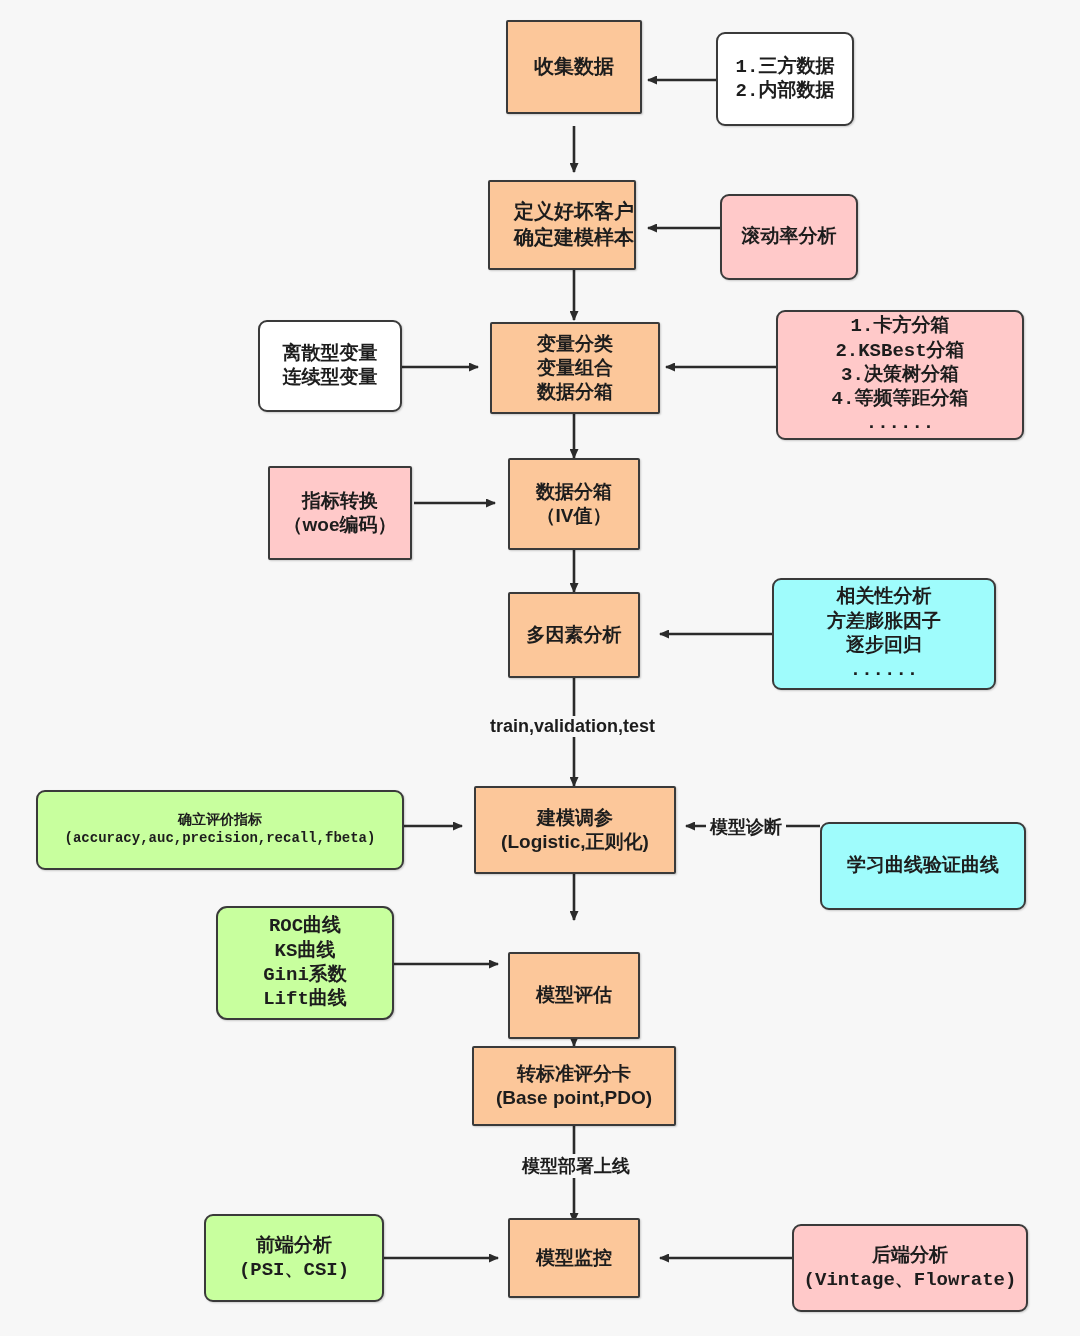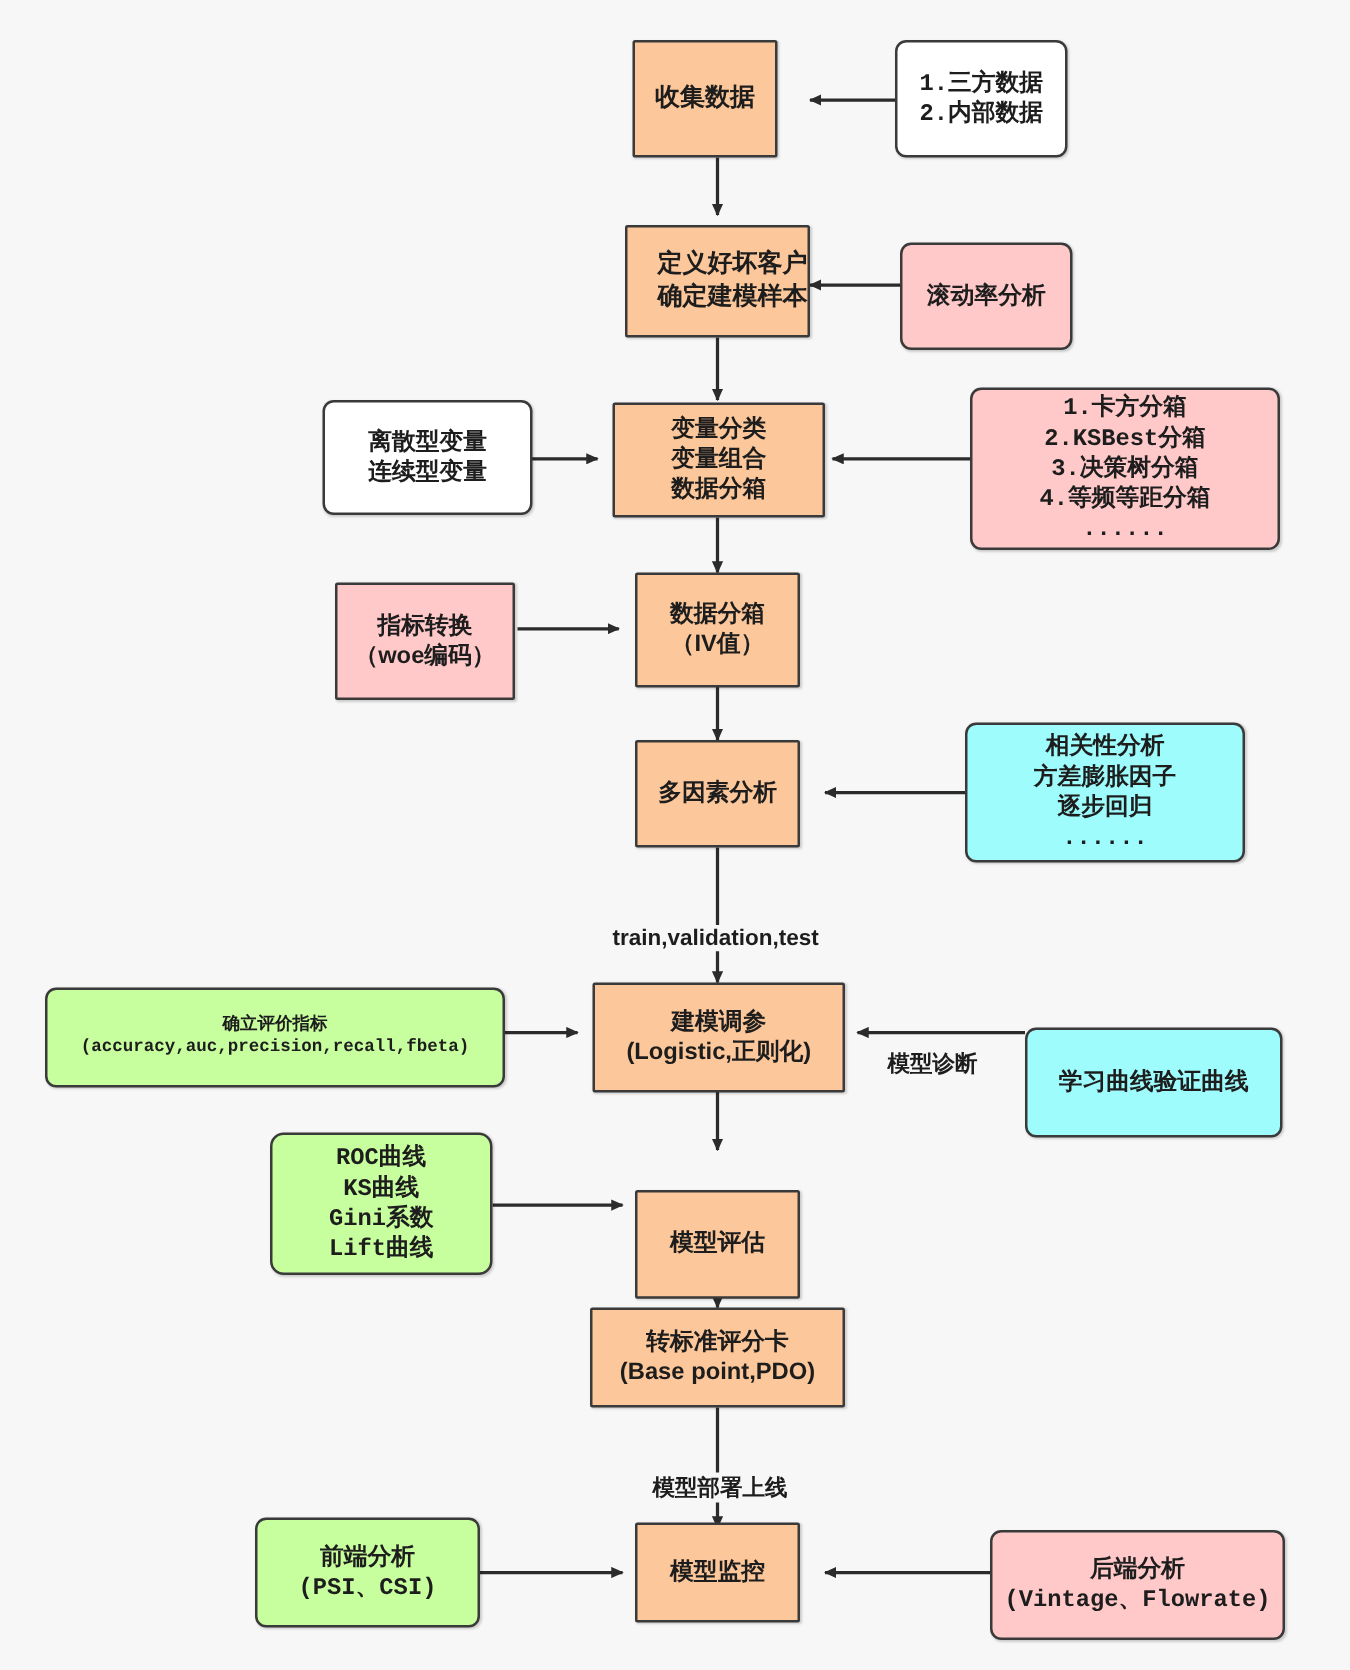--- a/index.html
+++ b/index.html
@@ -52,21 +52,20 @@
   .fs-19 { font-size: 19px; }
   .fs-18 { font-size: 14px; }
   .edge-label {
     position: absolute;
     font-size: 18px;
     font-weight: bold;
     color: #1d1d1d;
     background: #f7f7f7;
     padding: 0 4px;
     white-space: nowrap;
-    margin-top: 24px;
   }
 </style>
 </head>
 <body>
 
 <div id="canvas">
 
   <svg id="arrows" viewBox="0 0 1080 1336" xmlns="http://www.w3.org/2000/svg">
     <defs>
       <marker id="ah" markerWidth="10" markerHeight="9" refX="9" refY="4.5" orient="auto" markerUnits="userSpaceOnUse">
@@ -91,32 +90,32 @@
       <path d="M414,503 L495,503"></path>
       <path d="M772,634 L660,634"></path>
       <path d="M404,826 L462,826"></path>
       <path d="M820,826 L686,826"></path>
       <path d="M394,964 L498,964"></path>
       <path d="M384,1258 L498,1258"></path>
       <path d="M792,1258 L660,1258"></path>
     </g>
   </svg>
 
-  <div class="node sq fill-orange fs-20" style="left:506px; top:32px; width:116px; height:94px;">收集数据</div>
+  <div class="node sq fill-orange fs-20" style="left:506px; top:20px; width:136px; height:94px;">收集数据</div>
   <div class="node rnd fill-white fs-19" style="left:716px; top:32px; width:138px; height:94px;">1.三方数据
 2.内部数据</div>
 
-  <div class="node sq fill-orange fs-20" style="left:500px; top:180px; width:148px; height:90px;padding-left:24px;">定义好坏客户
+  <div class="node sq fill-orange fs-20" style="left:488px; top:180px; width:148px; height:90px;padding-left:24px;">定义好坏客户
 确定建模样本</div>
   <div class="node rnd fill-pink fs-19" style="left:720px; top:184px; width:138px; height:86px;">滚动率分析</div>
 
   <div class="node sq fill-orange fs-19" style="left:490px; top:322px; width:170px; height:92px;">变量分类
 变量组合
 数据分箱</div>
-  <div class="node rnd fill-white fs-19" style="left:258px; top:320px; width:168px; height:92px;">离散型变量
+  <div class="node rnd fill-white fs-19" style="left:258px; top:320px; width:144px; height:92px;">离散型变量
 连续型变量</div>
   <div class="node rnd fill-pink fs-19" style="left:776px; top:300px; width:248px; height:130px;">1.卡方分箱
 2.KSBest分箱
 3.决策树分箱
 4.等频等距分箱
 ......</div>
 
   <div class="node sq fill-orange fs-19" style="left:508px; top:458px; width:132px; height:92px;">数据分箱
 （IV值）</div>
   <div class="node sq fill-pink fs-19" style="left:268px; top:456px; width:144px; height:94px;">指标转换

